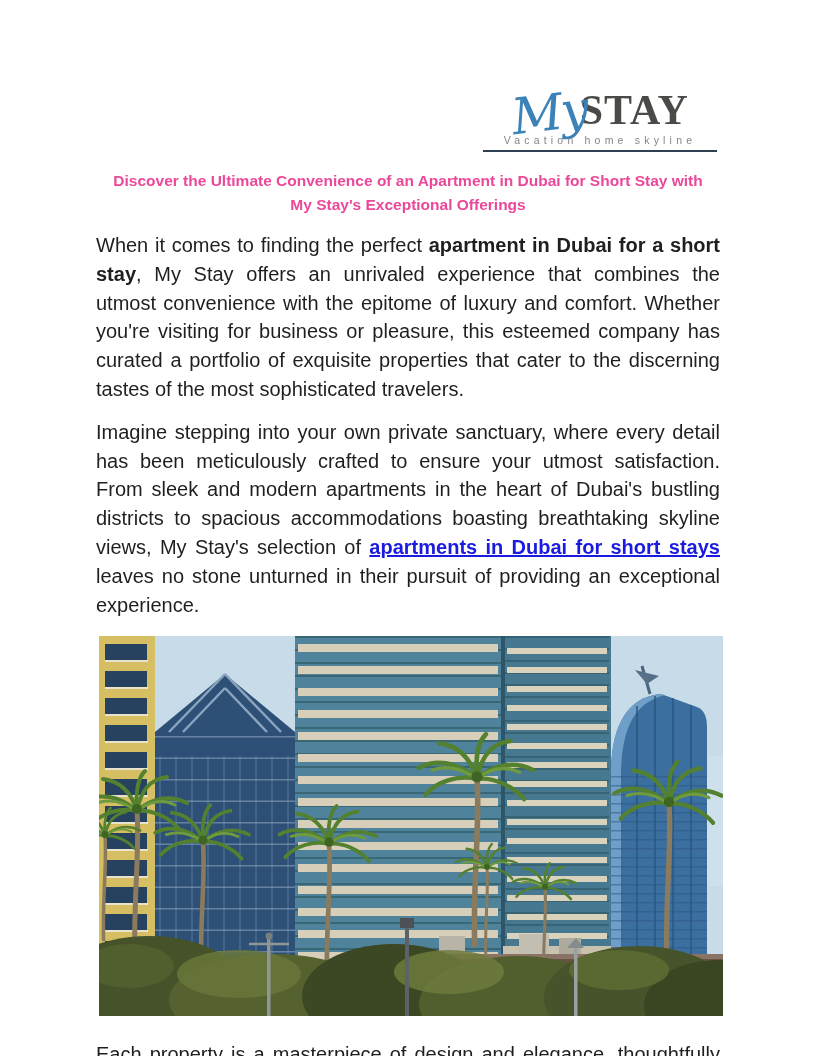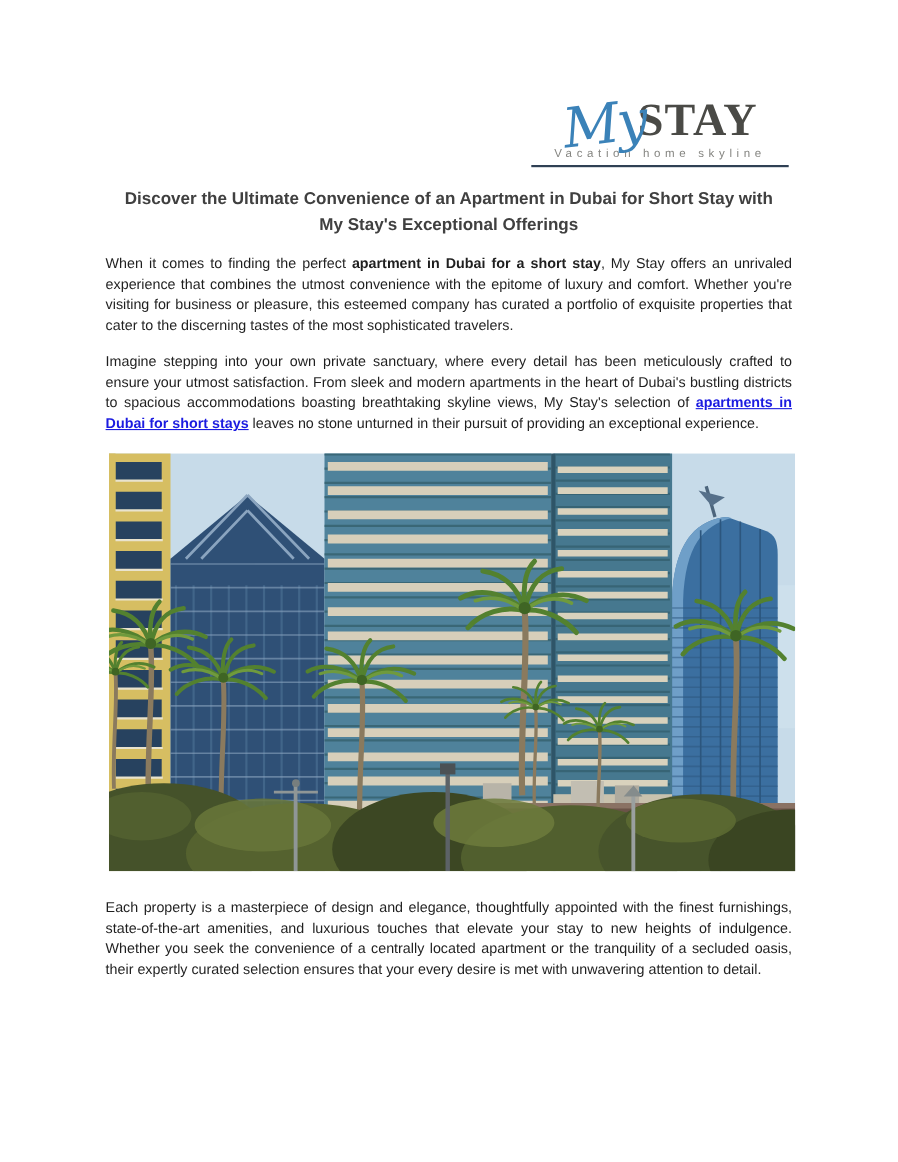--- a/index.html
+++ b/index.html
@@ -42,26 +42,26 @@
     white-space:nowrap;
   }
   .logo-rule { margin-top:4px; border-bottom:2px solid var(--logo_rule, #2f4054); }
 
   
   h1.doc-heading {
     margin:17px 6px 0 6px;
     font-size:15.5px;
     line-height:1.55;
     font-weight:bold;
-    color:#404040;
+    color:#ec4899;
     text-align:center;
   }
   p.doc-par {
     margin:14px 0 0 0;
-    font-size:13px;
+    font-size:20px;
     line-height:1.44;
     text-align:justify;
     color:var(--body_text, #1f1f1f);
   }
   .bold { font-weight:bold; }
   a.doc-link {
     color:var(--link, #1b1be0);
     font-weight:bold;
     text-decoration:underline;
   }

